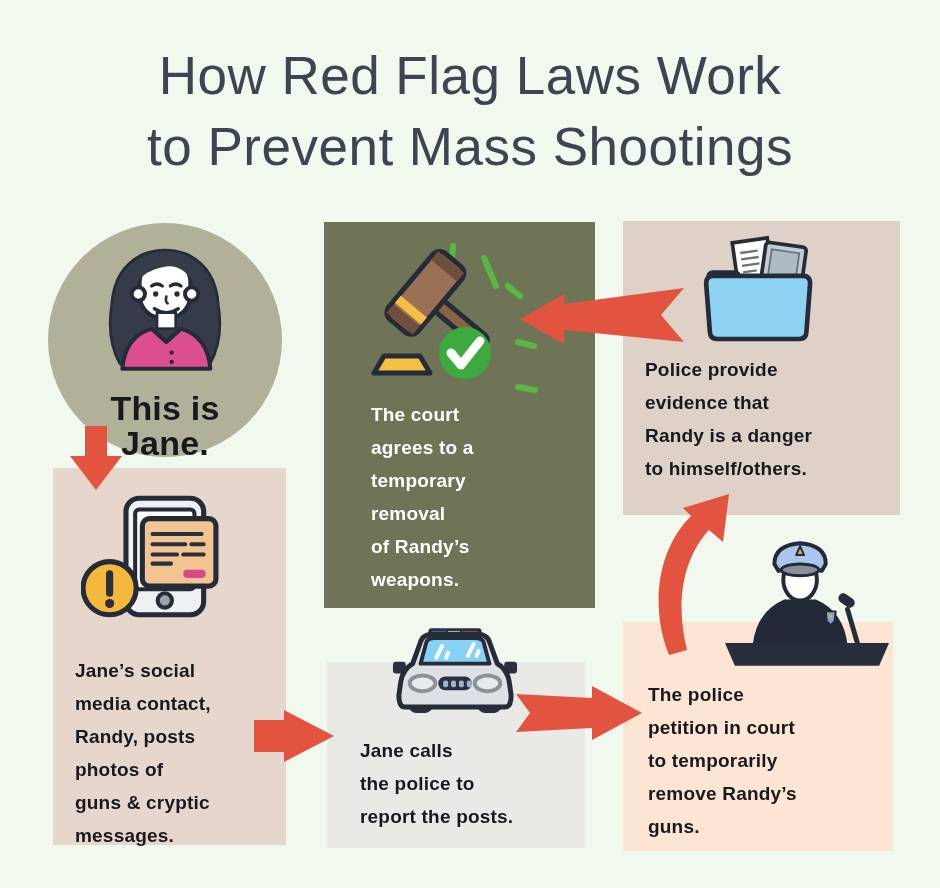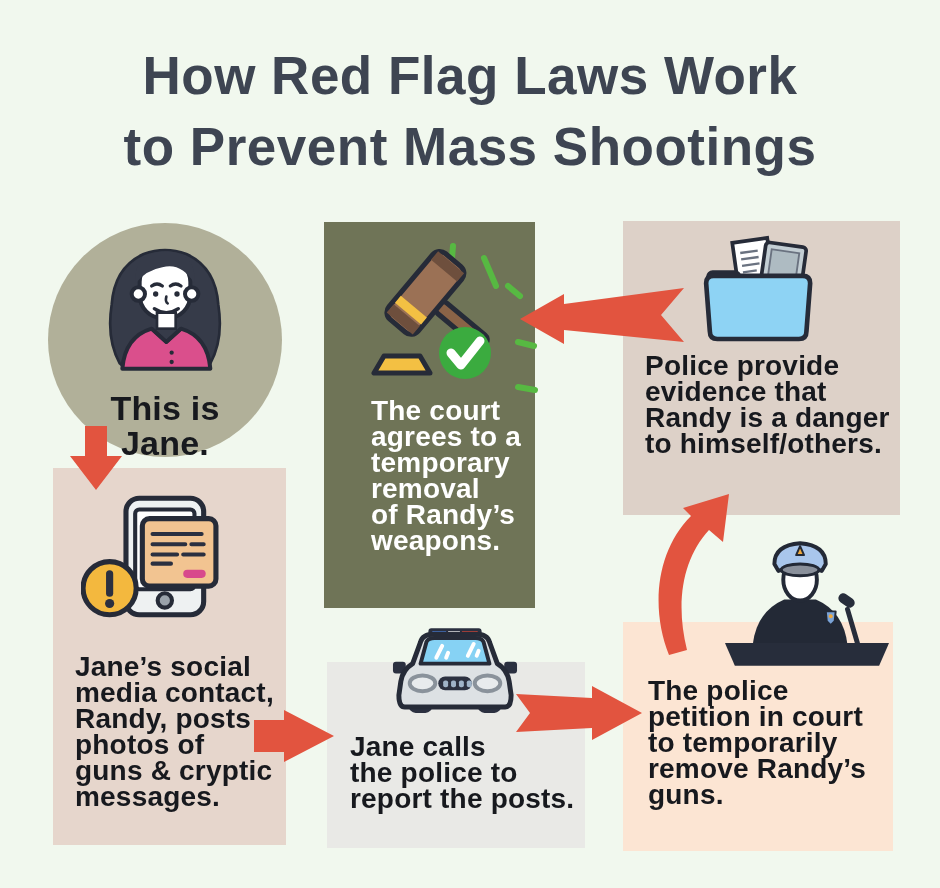--- a/index.html
+++ b/index.html
@@ -4,41 +4,41 @@
 <style>
   html,body{margin:0;padding:0;}
   .canvas{
     position:relative; width:940px; height:888px; overflow:hidden;
     background:var(--background,#f1f8ee);
     font-family:"Liberation Sans", sans-serif;
   }
   .title{
     position:absolute; top:40px; left:0; width:940px;
     text-align:center; white-space:pre;
-    font-size:53px; font-weight:700; line-height:1.34;
+    font-size:53px; font-weight:400; line-height:1.34;
     color:var(--title-ink,#3e4552); letter-spacing:.5px;
   }
   .box{position:absolute;}
   .circle{border-radius:50%;}
   .jane-circle{left:48px; top:223px; width:234px; height:234px; background:var(--circle-bg,#b1b099);}
   .box-randy{left:53px; top:468px; width:233px; height:377px; background:var(--randy-box,#e6d6cc);}
-  .box-court{left:324px; top:222px; width:211px; height:386px; background:var(--court-box,#6f7457);}
+  .box-court{left:324px; top:222px; width:271px; height:386px; background:var(--court-box,#6f7457);}
   .box-evidence{left:623px; top:221px; width:277px; height:294px; background:var(--evidence-box,#ddd1c8);}
   .box-call{left:327px; top:662px; width:258px; height:186px; background:var(--call-box,#e9e9e6);}
   .box-petition{left:623px; top:622px; width:270px; height:229px; background:var(--petition-box,#fce5d3);}
   .step-text{
     position:absolute; white-space:pre;
-    font-size:28px; font-weight:700; line-height:26px;
+    font-size:19px; font-weight:700; line-height:33px;
     color:var(--text-ink,#17191e); letter-spacing:.2px;
   }
   .jane-caption{left:0; top:168px; width:100%; text-align:center; font-size:34px; line-height:35px;}
   .randy-text{left:22px; top:170px;margin-top:16px;}
   .court-text{left:47px; top:176px; color:var(--court-ink,#ffffff);}
   .evidence-text{left:22px; top:132px;}
-  .call-text{left:23px; top:72px;}
+  .call-text{left:33px; top:72px;}
   .petition-text{left:25px; top:56px;}
   .icon{position:absolute;}
   .arrow{position:absolute;}
   .arrow-shape{fill:var(--arrow-red,#e2543f);}
   .sparkle{stroke:var(--sparkle-green,#57b942); stroke-width:6; stroke-linecap:round; fill:none;}
   .check-circle{fill:var(--check-green,#3bab3f);}
   .outline{stroke:#262b38;}
 </style>
 </head>
 <body>

